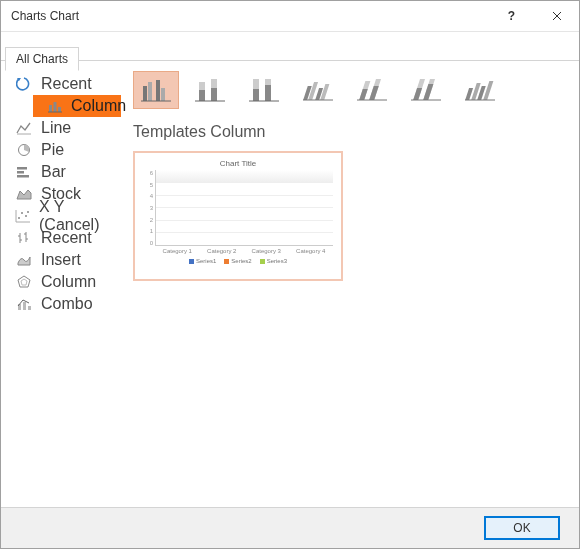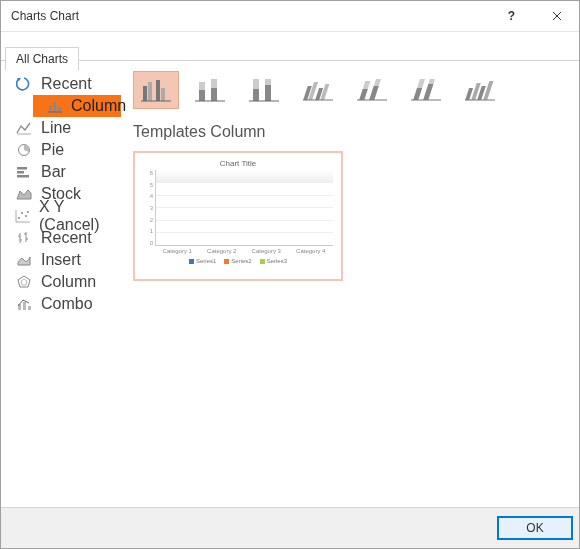--- a/index.html
+++ b/index.html
@@ -157,21 +157,21 @@
     display: flex; justify-content: center; gap: 8px;
     font-size: 6px; color: #777; margin-top: 4px;
   }
   .legend .sw { display:inline-block; width:5px; height:5px; margin-right:2px; vertical-align:middle;}
   
   .footer {
     height: 40px;
     border-top: 1px solid #d4d4d4;
     background: #f0f0f0;
     display: flex; align-items: center; justify-content: flex-end;
-    gap: 8px; padding: 0 6px; margin-top: 24px;
+    gap: 8px; padding: 0 19px; margin-top: 24px;
   }
   .btn {
     min-width: 74px; height: 22px;
     border: 1px solid #adadad;
     background: #e1e1e1;
     font-size: 12px;
     display:flex; align-items:center; justify-content:center;
     cursor: default;
   }
   .btn.primary {

